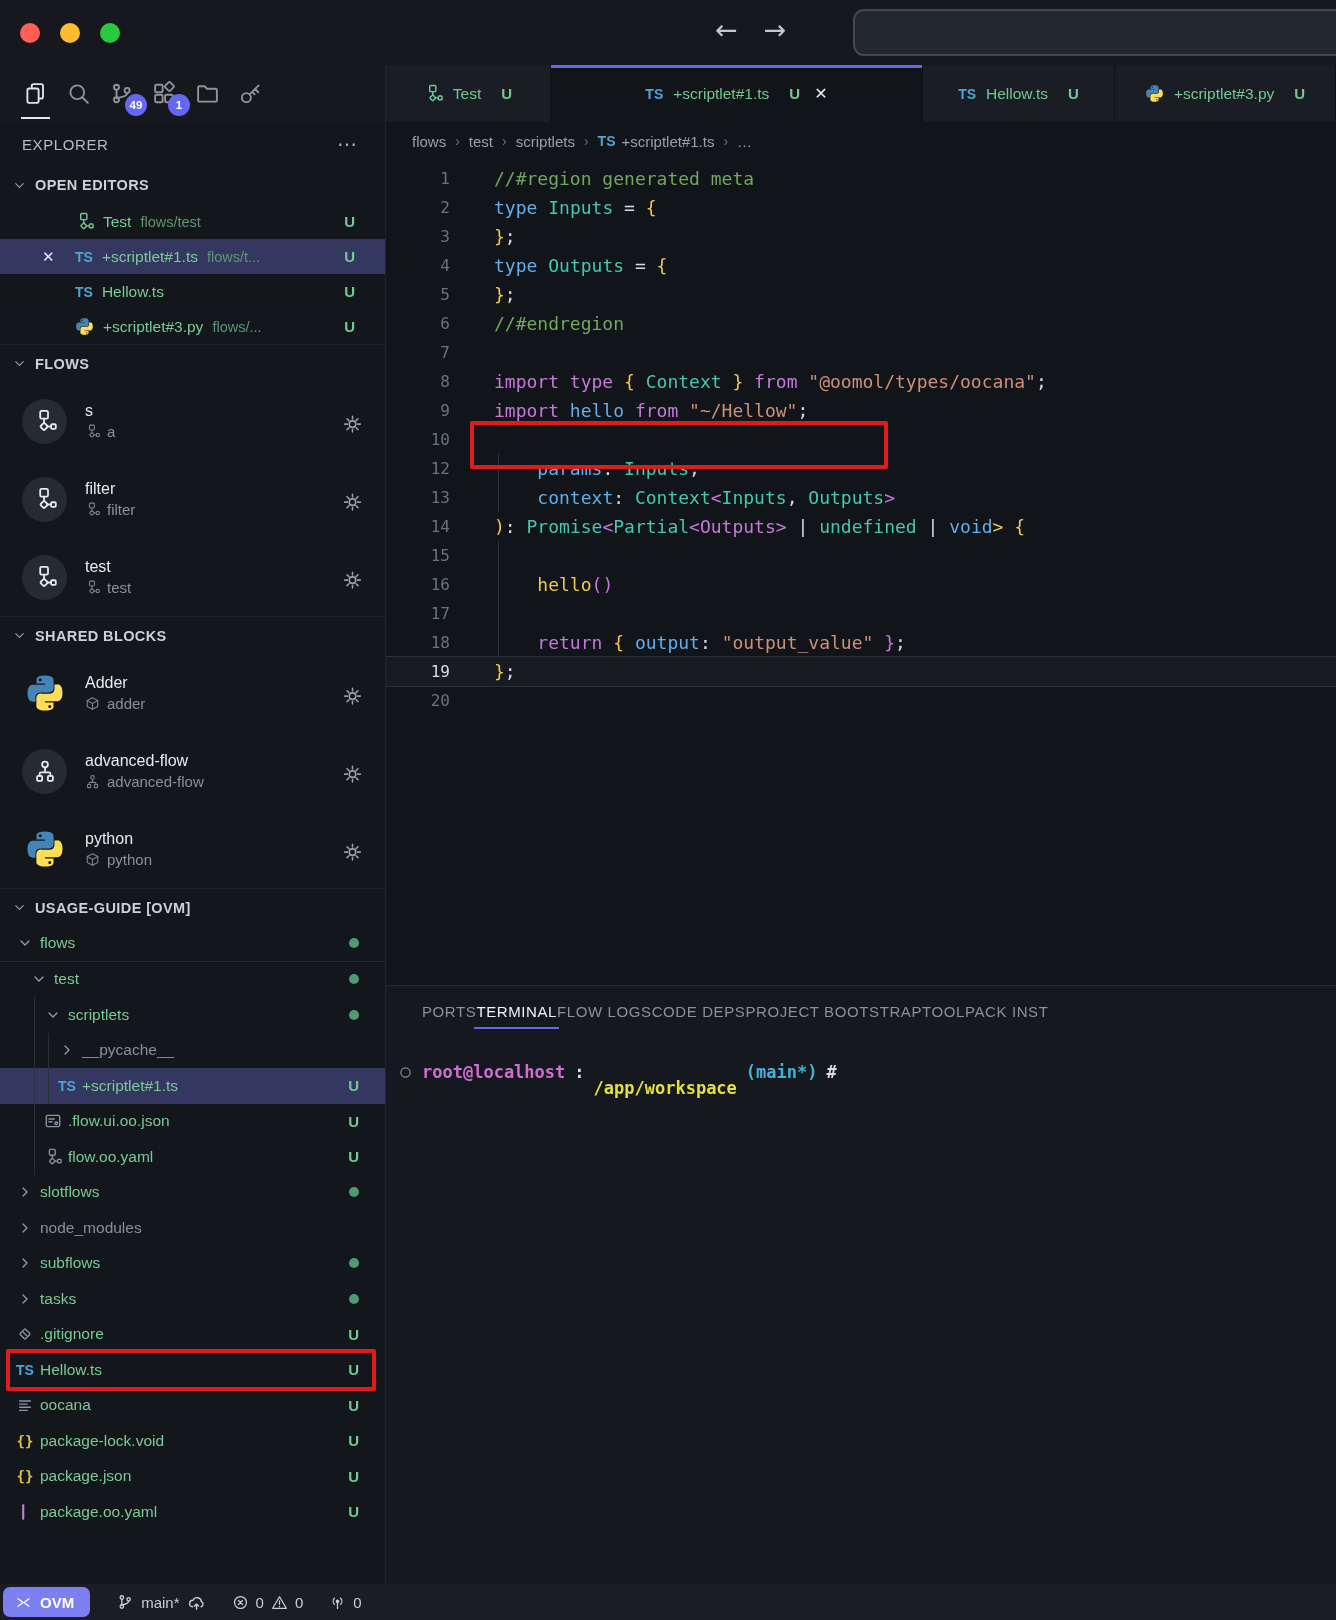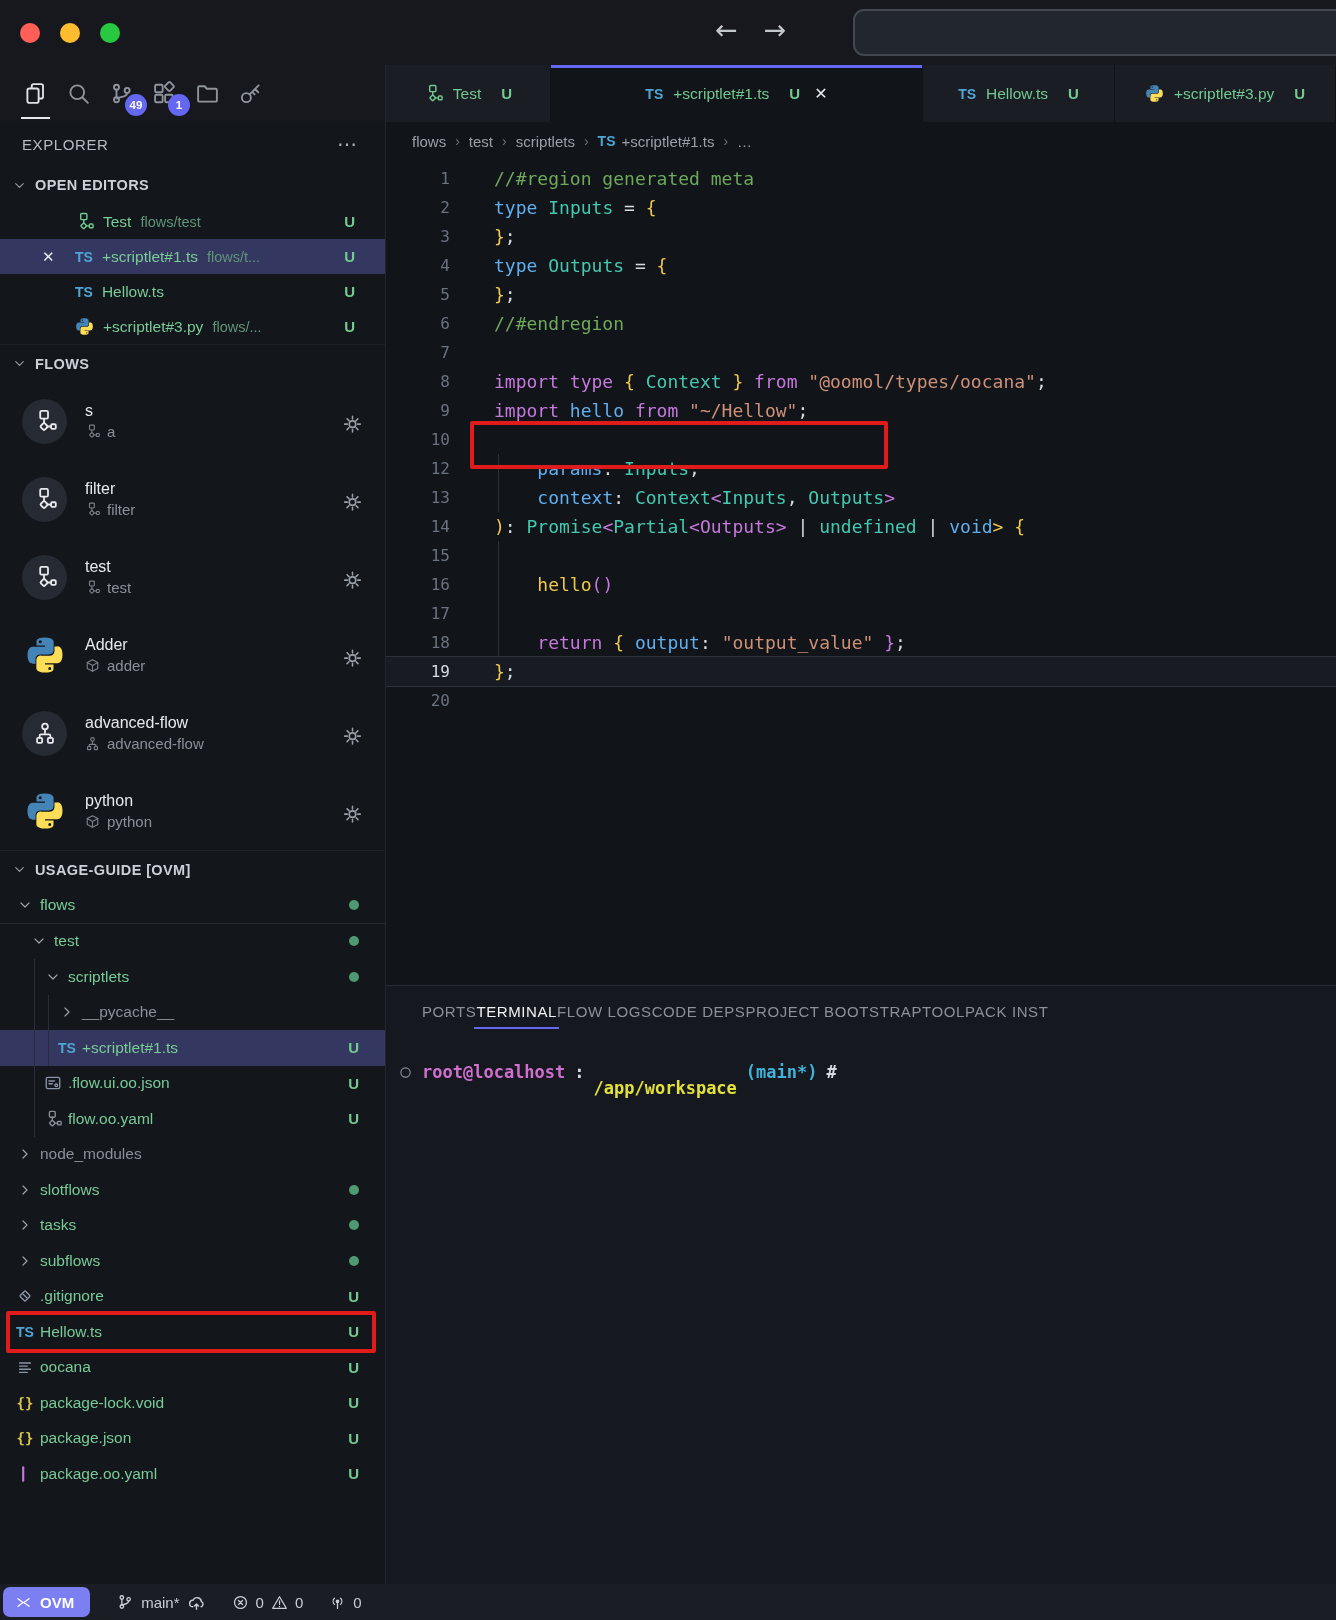--- a/index.html
+++ b/index.html
@@ -389,20 +389,28 @@
         </div>
         <span class="gear">
           <svg width="21" height="21" viewBox="0 0 20 20" fill="none" stroke="currentColor" stroke-width="1.5" stroke-linecap="round" stroke-linejoin="round">
             <circle cx="10" cy="10" r="3.1"></circle>
             <path d="M10 2.6v2.5M10 14.9v2.5M2.6 10h2.5M14.9 10h2.5M4.8 4.8l1.8 1.8M13.4 13.4l1.8 1.8M15.2 4.8l-1.8 1.8M6.6 13.4l-1.8 1.8"></path>
           </svg>
         </span>
       </div>
     </div>
   <div id="shared-section">
+      <div class="sec-head">
+        <span class="icon chev" style="color: rgb(154, 160, 168);">
+          <svg width="15" height="15" viewBox="0 0 20 20" fill="none" stroke="currentColor" stroke-width="1.5" stroke-linecap="round" stroke-linejoin="round">
+            <path d="M5 7.5l5 5 5-5"></path>
+          </svg>
+        </span>
+        <span>SHARED BLOCKS</span>
+      </div>
       <div class="card-row">
         <div class="avatar bare">
           <span class="icon" style="color: rgb(232, 234, 238);">
             <svg width="40" height="40" viewBox="0 0 32 32">
               <path fill="#4584b6" d="M15.9 2c-7.2 0-6.7 3.1-6.7 3.1v3.3h6.8v1H6.6S2 8.8 2 16c0 7.2 4 6.9 4 6.9h2.4v-3.4s-.1-4 4-4h6.7s3.8.1 3.8-3.7V5.9S23.6 2 15.9 2zm-3.7 2.1a1.2 1.2 0 1 1 0 2.4 1.2 1.2 0 0 1 0-2.4z"></path>
               <path fill="#ffde57" d="M16.1 30c7.2 0 6.7-3.1 6.7-3.1v-3.3H16v-1h9.4S30 23.2 30 16c0-7.2-4-6.9-4-6.9h-2.4v3.4s.1 4-4 4h-6.7s-3.8-.1-3.8 3.7v5.9S8.4 30 16.1 30zm3.7-2.1a1.2 1.2 0 1 1 0-2.4 1.2 1.2 0 0 1 0 2.4z"></path>
             </svg>
           </span>
         </div>
         <div class="txt">
@@ -572,56 +580,56 @@
                 <rect x="6.9" y="12.3" width="4.6" height="4.6" rx="0.9" transform="rotate(45 9.2 14.6)"></rect>
                 <path d="M11.9 14.6h3.2"></path>
                 <rect x="15.1" y="12.7" width="3.9" height="3.9" rx="0.9"></rect>
               </svg>
             </span>
           </span>
           <span class="lbl">flow.oo.yaml</span>
           <span class="sp"></span>
           <span class="ubadge">U</span>
         </div>
-        <div class="tree-row muted" style="padding-left: 12px;">
+        <div class="tree-row" style="padding-left: 12px;">
           <span class="slot">
             <svg width="16" height="16" viewBox="0 0 20 20" fill="none" stroke="currentColor" stroke-width="1.5" stroke-linecap="round" stroke-linejoin="round">
               <path d="M7.5 5l5 5-5 5"></path>
             </svg>
           </span>
-          <span class="lbl">node_modules</span>
-          <span class="sp"></span>
-        </div>
-        <div class="tree-row" style="padding-left: 12px;">
+          <span class="lbl">slotflows</span>
+          <span class="sp"></span>
+          <span class="dot"></span>
+        </div>
+        <div class="tree-row muted" style="padding-left: 12px;">
           <span class="slot">
             <svg width="16" height="16" viewBox="0 0 20 20" fill="none" stroke="currentColor" stroke-width="1.5" stroke-linecap="round" stroke-linejoin="round">
               <path d="M7.5 5l5 5-5 5"></path>
             </svg>
           </span>
-          <span class="lbl">slotflows</span>
-          <span class="sp"></span>
-          <span class="dot"></span>
+          <span class="lbl">node_modules</span>
+          <span class="sp"></span>
         </div>
         <div class="tree-row" style="padding-left: 12px;">
           <span class="slot">
             <svg width="16" height="16" viewBox="0 0 20 20" fill="none" stroke="currentColor" stroke-width="1.5" stroke-linecap="round" stroke-linejoin="round">
               <path d="M7.5 5l5 5-5 5"></path>
             </svg>
           </span>
-          <span class="lbl">tasks</span>
+          <span class="lbl">subflows</span>
           <span class="sp"></span>
           <span class="dot"></span>
         </div>
         <div class="tree-row" style="padding-left: 12px;">
           <span class="slot">
             <svg width="16" height="16" viewBox="0 0 20 20" fill="none" stroke="currentColor" stroke-width="1.5" stroke-linecap="round" stroke-linejoin="round">
               <path d="M7.5 5l5 5-5 5"></path>
             </svg>
           </span>
-          <span class="lbl">subflows</span>
+          <span class="lbl">tasks</span>
           <span class="sp"></span>
           <span class="dot"></span>
         </div>
         <div class="tree-row" style="padding-left: 12px;">
           <span class="slot">
             <span class="icon" style="color: rgb(138, 147, 168);">
               <svg width="18" height="18" viewBox="0 0 20 20" fill="none" stroke="currentColor" stroke-width="1.5" stroke-linecap="round" stroke-linejoin="round">
                 <rect x="5.8" y="5.8" width="8.4" height="8.4" rx="1.2" transform="rotate(45 10 10)"></rect>
                 <path d="M8 8l4 4"></path>
               </svg>

